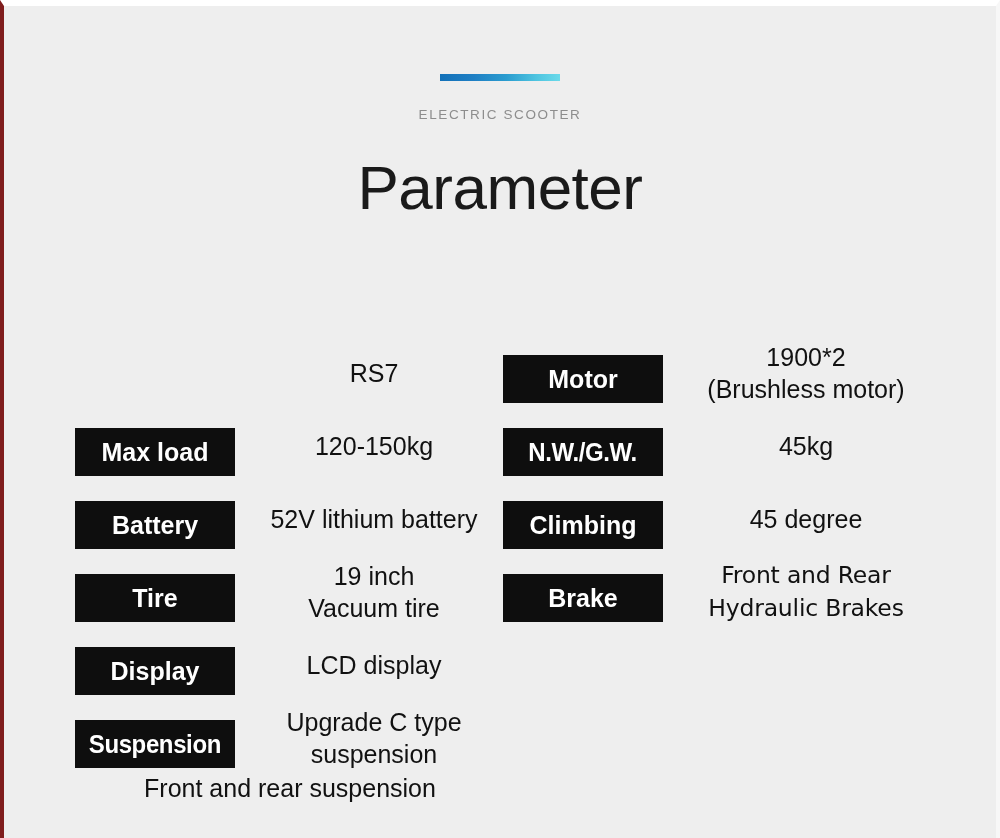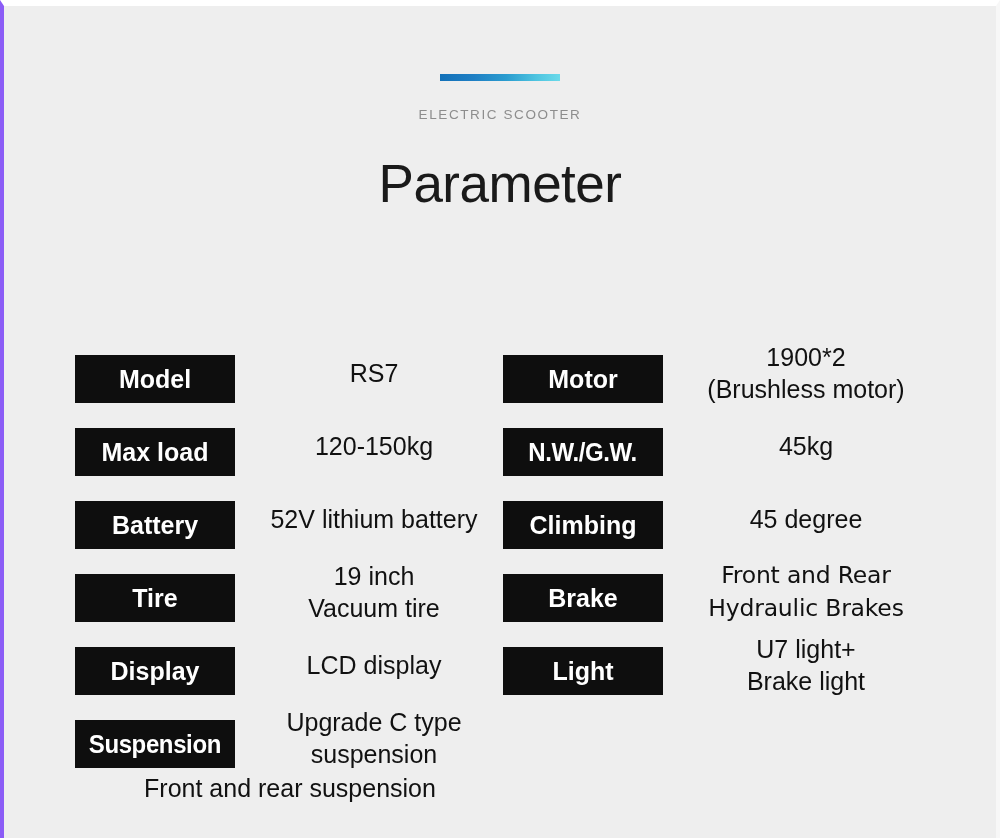--- a/index.html
+++ b/index.html
@@ -16,21 +16,21 @@
     overflow: hidden;
   }
 
   .page {
     position: relative;
     width: 1000px;
     height: 838px;
     background: #eeeeee;
     box-sizing: border-box;
     border-top: 6px solid #ffffff;
-    border-left: 4px solid #8b5cf6;
+    border-left: 4px solid #7f1d1d;
     border-right: 4px solid #f7f7f7;
     overflow: hidden;
   }
 
   
   .header {
     position: absolute;
     top: 0;
     left: 0;
     width: 992px;
@@ -48,21 +48,21 @@
     margin-top: 27px;
     font-size: 13.5px;
     letter-spacing: 1.6px;
     color: #8d8d8d;
     font-weight: 400;
     line-height: 1;
   }
 
   .page-title {
     margin-top: 35px;
-    font-size: 53px;
+    font-size: 62px;
     font-weight: 400;
     color: #1a1a1a;
     line-height: 1;
     letter-spacing: -0.5px;
   }
 
   
   .spec-area {
     position: absolute;
     top: 330px;
@@ -167,23 +167,20 @@
     <div class="accent-bar"></div>
     <div class="eyebrow">ELECTRIC SCOOTER</div>
     <div class="page-title">Parameter</div>
   </div>
 
   <div class="spec-area">
 
     <div class="spec-col left">
 
       <div class="spec-row">
-        <div class="label-box">
-          <span class="label-text">Model</span>
-        </div>
         <div class="value">RS7</div>
       </div>
 
       <div class="spec-row">
         <div class="label-box">
           <span class="label-text">Max load</span>
         </div>
         <div class="value">120-150kg</div>
       </div>
 
@@ -245,27 +242,20 @@
       </div>
 
       <div class="spec-row">
         <div class="label-box">
           <span class="label-text">Brake</span>
         </div>
         <div class="value alt-face">Front and Rear
 Hydraulic Brakes</div>
       </div>
 
-      <div class="spec-row">
-        <div class="label-box">
-          <span class="label-text">Light</span>
-        </div>
-        <div class="value">U7 light+
-Brake light</div>
-      </div>
 
     </div>
 
   </div>
 
   <div class="footnote">Front and rear suspension</div>
 
 </div>
 
 </body></html>

